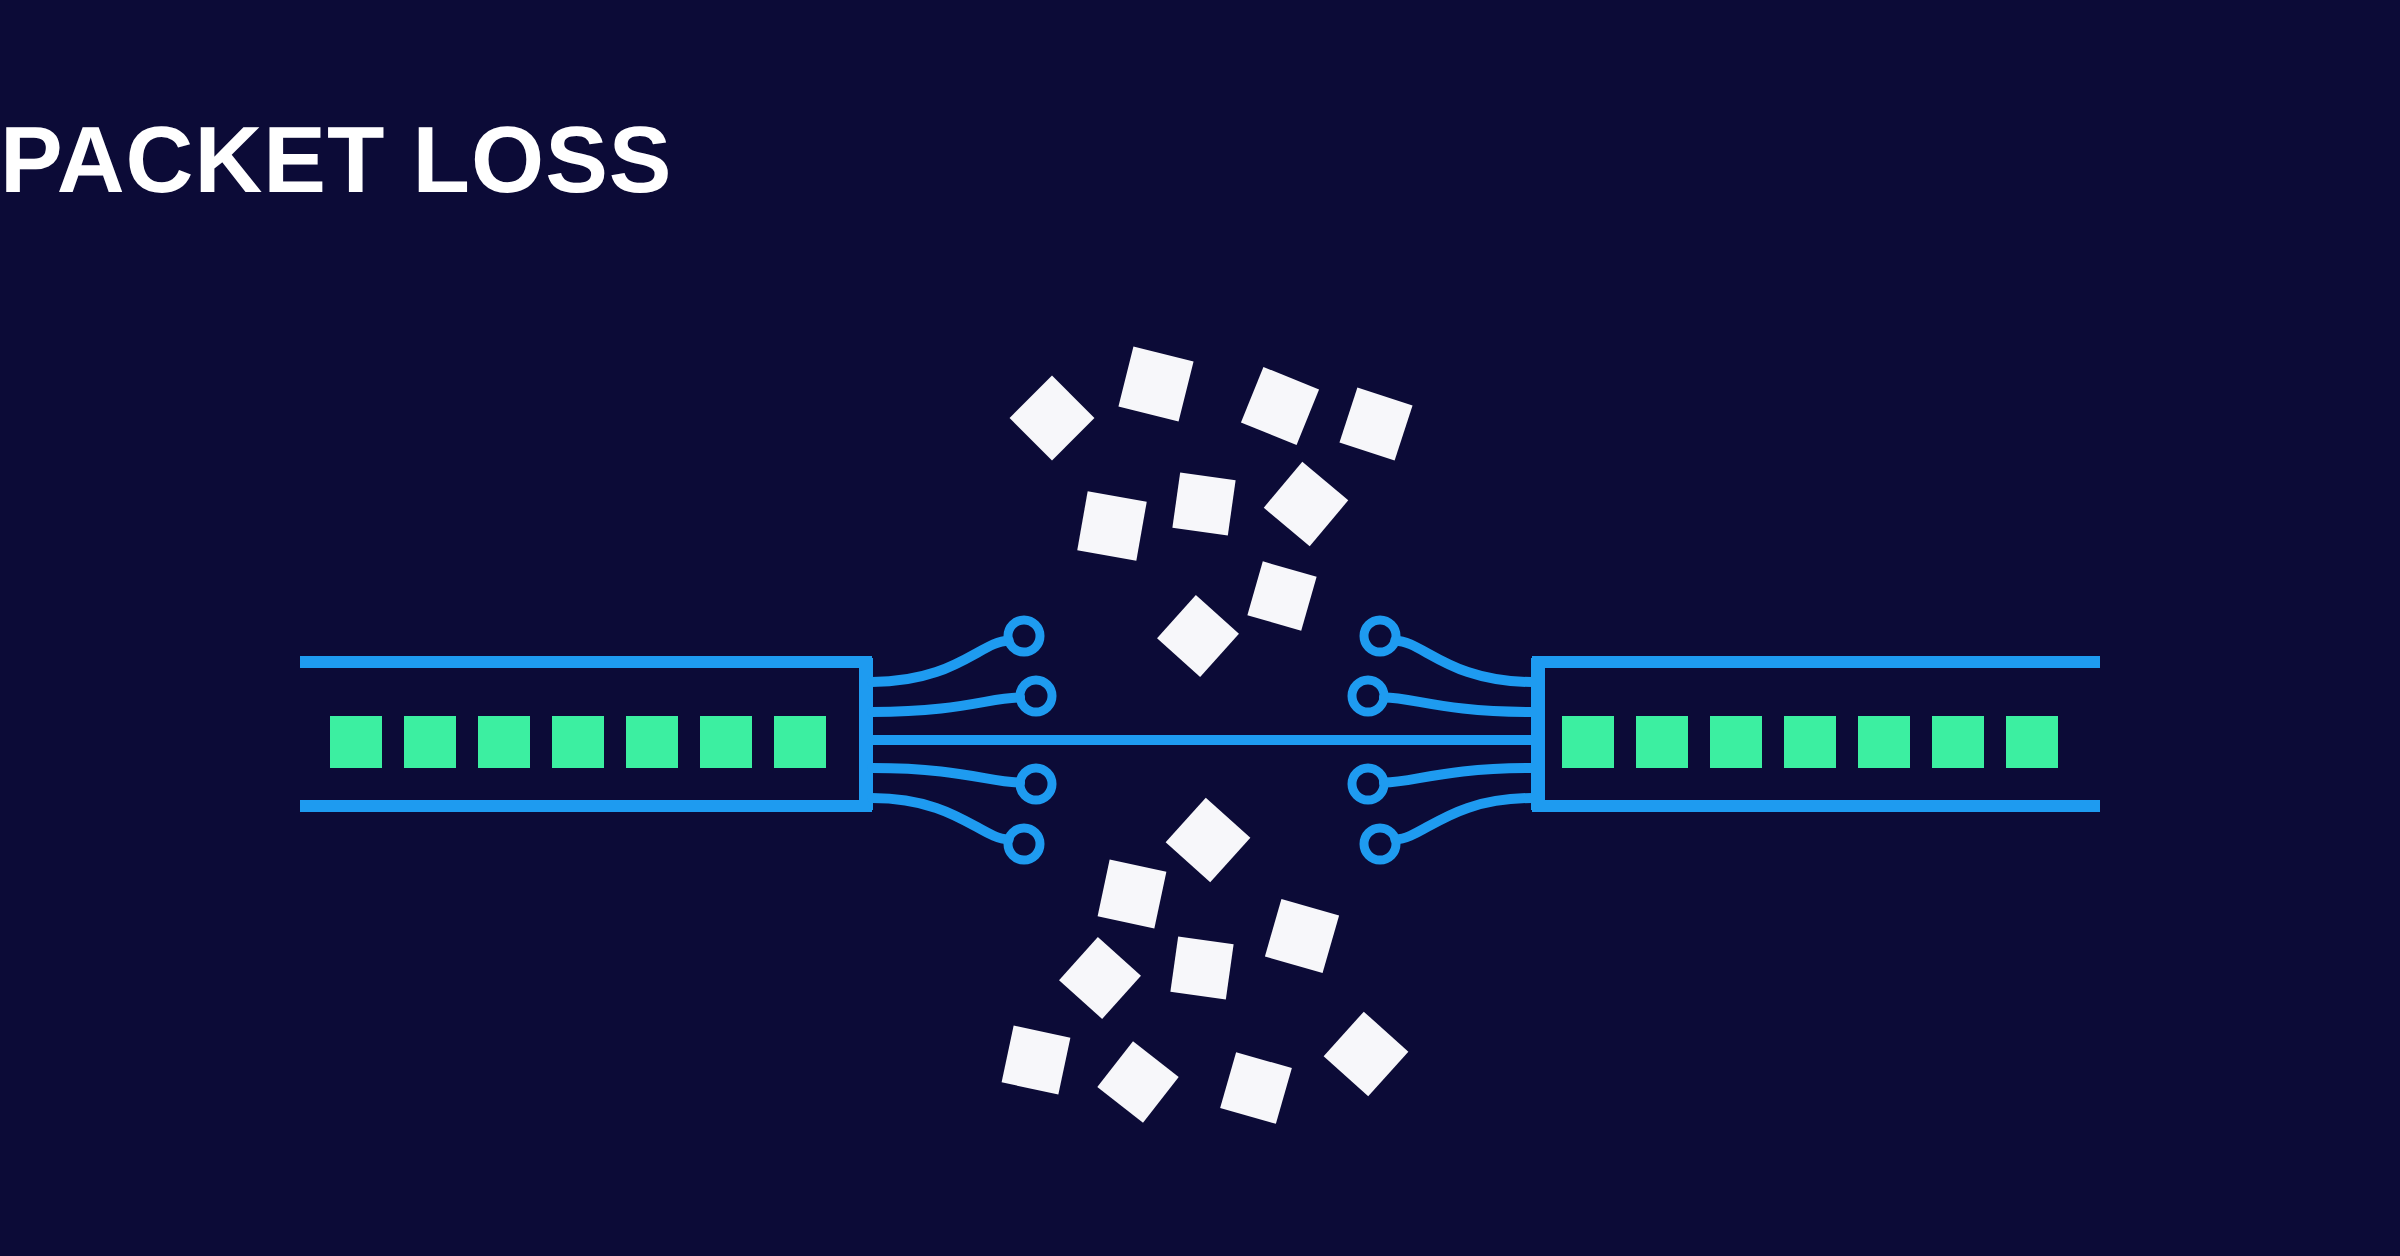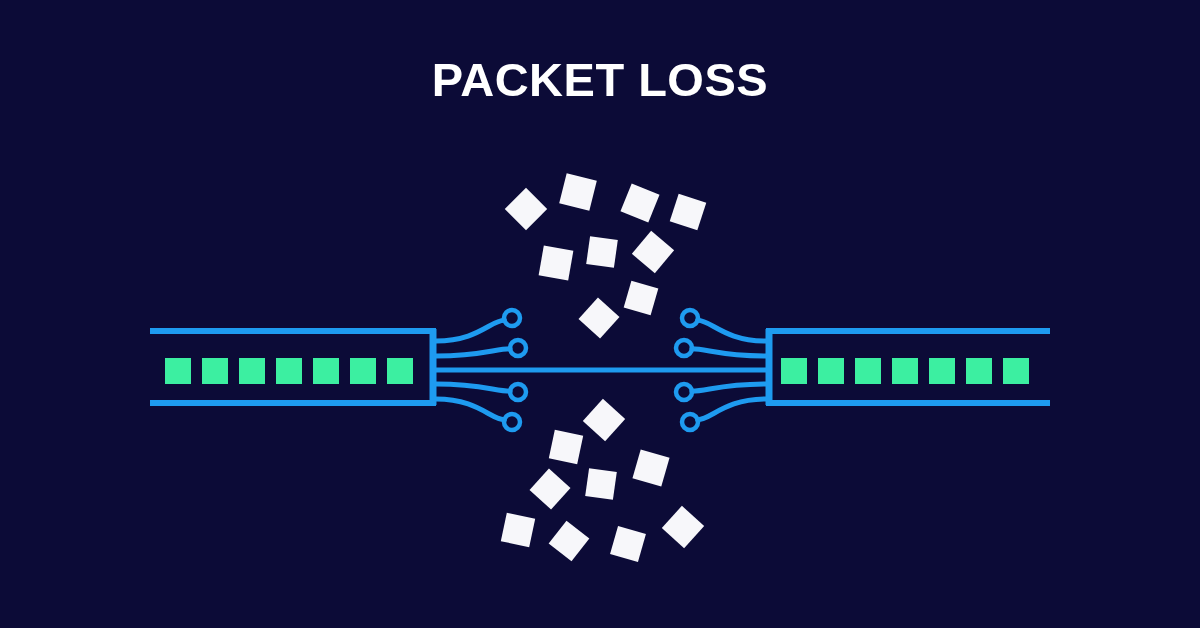--- a/index.html
+++ b/index.html
@@ -13,21 +13,21 @@
     height: 628px;
     background: #0c0b37;
     overflow: hidden;
     font-family: "Liberation Sans", sans-serif;
   }
   #title {
     position: absolute;
     top: 54px;
     left: 0;
     width: 1200px;
-    text-align: center;
+    text-align: left;
     color: #ffffff;
     font-family: "Liberation Sans", sans-serif;
     font-size: 47px;
     font-weight: 700;
     letter-spacing: 0.5px;
     line-height: 1.1;
     white-space: nowrap;
   }
   #illustration {
     position: absolute;

